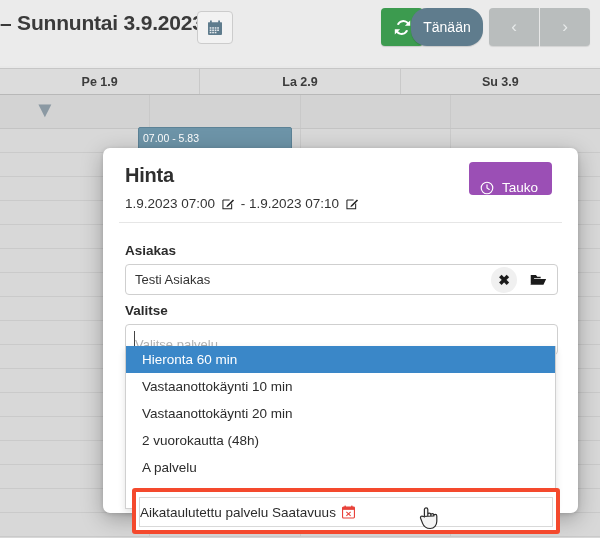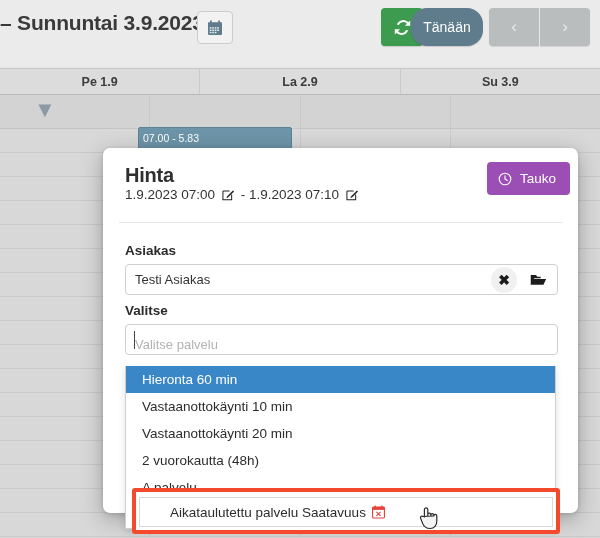--- a/index.html
+++ b/index.html
@@ -188,39 +188,40 @@
     height: 74px;
     box-sizing: border-box;
   }
   .modal-title {
     font-size: 20px;
     font-weight: 700;
     color: #2f2f2f;
     letter-spacing: -0.2px;
   }
   .modal-sub {
+    margin-top: 9px;
     font-size: 13.5px;
     color: #333;
     white-space: nowrap;
   }
   .edit-ico {
     display: inline-block;
     vertical-align: -2px;
     margin: 0 2px 0 3px;
   }
   .btn-tauko {
     position: absolute;
-    right: 8px; top: 14px;
+    right: 26px; top: 14px;
     height: 33px;
     padding: 0 14px 0 11px;
     background: #9b4fb5;
     border-radius: 4px;
     color: #fff;
     font-size: 13.5px;
-    display: flex; align-items: center; gap: 8px;
+    display: flex; align-items: flex-end; gap: 8px;
   }
   .modal-divider {
     height: 1px;
     background: #e6e6e6;
     margin: 0 16px;
   }
   .modal-body {
     padding: 12px 20px 0 22px;
   }
   .field-label {
@@ -278,21 +279,20 @@
     position: absolute;
     left: 22px;
     top: 198px;
     width: 431px;
     background: #fff;
     border: 1px solid #d0d0d0;
     border-top: none;
     box-sizing: border-box;
     box-shadow: 0 3px 7px rgba(0,0,0,0.12);
     z-index: 5;
-    margin-top: 20px;
   }
   .dd-item {
     height: 27px;
     line-height: 27px;
     padding-left: 16px;
     font-size: 13.5px;
     color: #2c2c2c;
     box-sizing: border-box;
     white-space: nowrap;
   }
@@ -315,21 +315,21 @@
   .highlight-inner {
     position: absolute;
     left: 3px; top: 5px;
     right: 3px;
     height: 30px;
     background: #ffffff;
     border: 1px solid #d9d9d9;
     box-sizing: border-box;
     display: flex;
     align-items: center;
-    padding-left: 30px;
+    padding-left: 0;
     font-size: 13.5px;
     color: #2c2c2c;
     white-space: nowrap;
   }
   .cal-x-ico {
     display: inline-flex;
     margin-left: 6px;
     vertical-align: -2px;
   }
   

